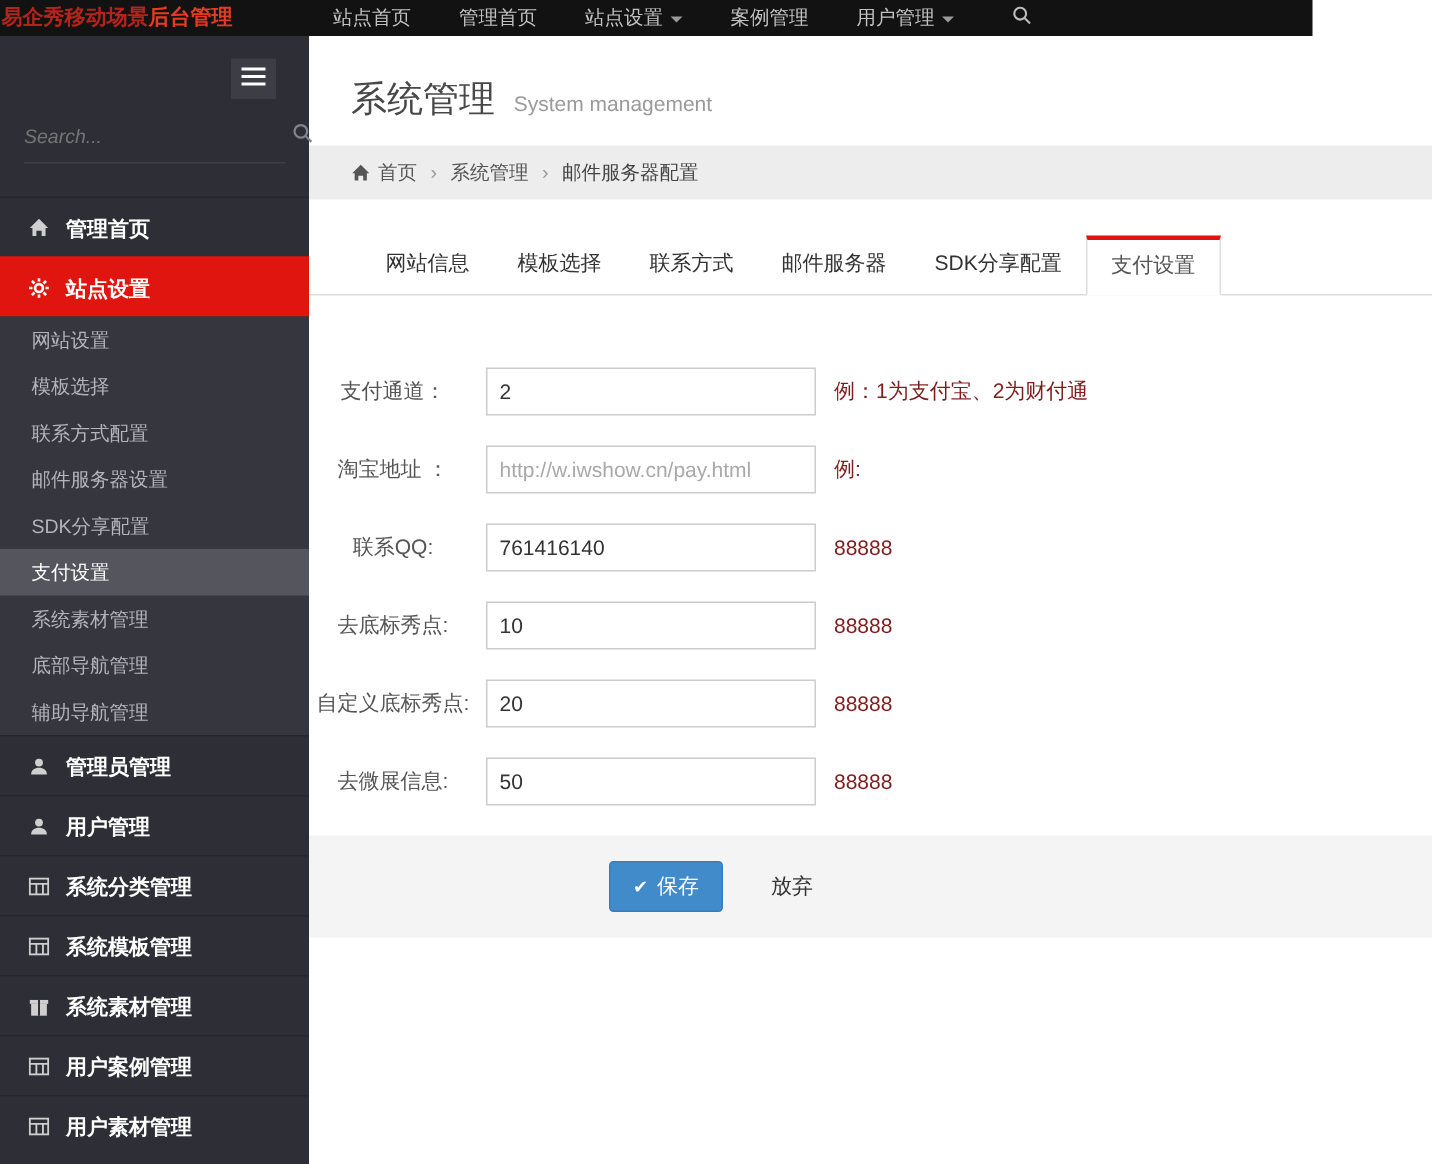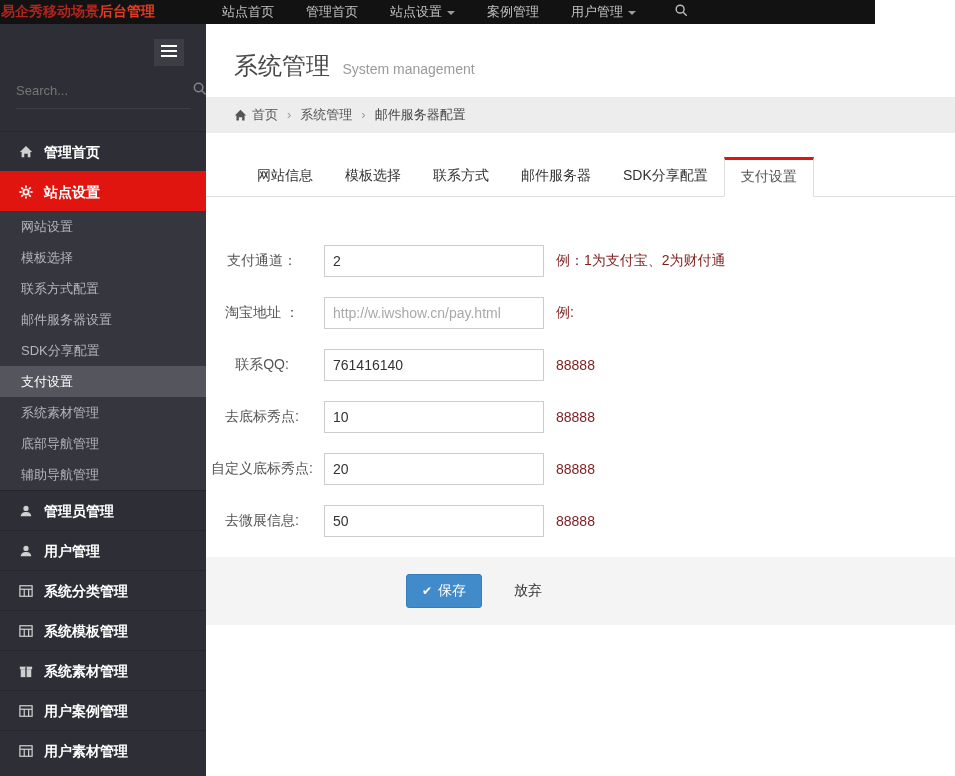--- a/index.html
+++ b/index.html
@@ -13,21 +13,21 @@
   .brand .b2{color:#e73a22;}
   .topnav{display:flex;align-items:center;height:100%;}
   .topnav-item{padding:0 16px;font-size:13px;color:#c2c2c2;height:24px;line-height:24px;cursor:pointer;white-space:nowrap;}
   .caret{display:inline-block;width:0;height:0;border-left:4px solid transparent;border-right:4px solid transparent;border-top:4px solid #9a9a9a;margin-left:5px;vertical-align:middle;}
   .top-search{margin-left:22px;display:flex;align-items:center;cursor:pointer;}
 
   
   .sidebar{position:absolute;top:24px;left:0;width:206px;height:752px;background:#2e2f36;z-index:20;}
   .burger{width:30px;height:27px;background:#3c3d45;margin:15px 22px 0 auto;display:flex;align-items:center;justify-content:center;cursor:pointer;border:0;}
   .side-search{margin:13px 16px 0 16px;border-bottom:1px solid #3e3f47;display:flex;align-items:center;padding-bottom:6px;}
-  .side-search input{flex:1;background:transparent;border:0;outline:none;color:#0ea5e9;font-size:13px;padding:4px 0;font-family:inherit;}
+  .side-search input{flex:1;background:transparent;border:0;outline:none;color:#0ea5e9;font-size:13px;padding:4px 0;font-family:inherit;font-style:italic;}
   .side-menu{margin-top:22px;}
   .side-item{height:40px;line-height:40px;padding-left:18px;color:#fff;font-size:14px;font-weight:bold;border-top:1px solid #26272d;cursor:pointer;display:flex;align-items:center;box-sizing:border-box;white-space:nowrap;}
   .side-item .icn{display:inline-flex;width:16px;margin-right:10px;justify-content:center;}
   .side-item.active{background:var(--accent,#e1150f);border-top-color:var(--accent,#e1150f);}
   .submenu{background:#36373e;}
   .sub-item{height:31px;line-height:31px;padding-left:21px;color:#b4b4bc;font-size:13px;cursor:pointer;white-space:nowrap;}
   .sub-item.active{background:#55565d;color:#fff;}
 
   
   .main{position:absolute;top:24px;left:206px;width:749px;height:752px;background:#fff;overflow:hidden;}

